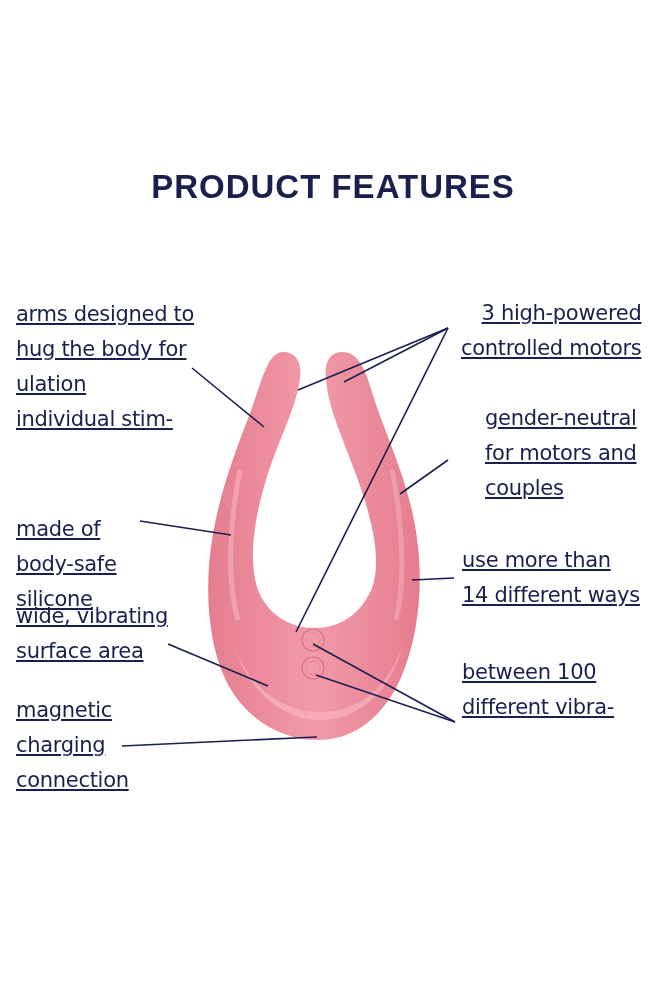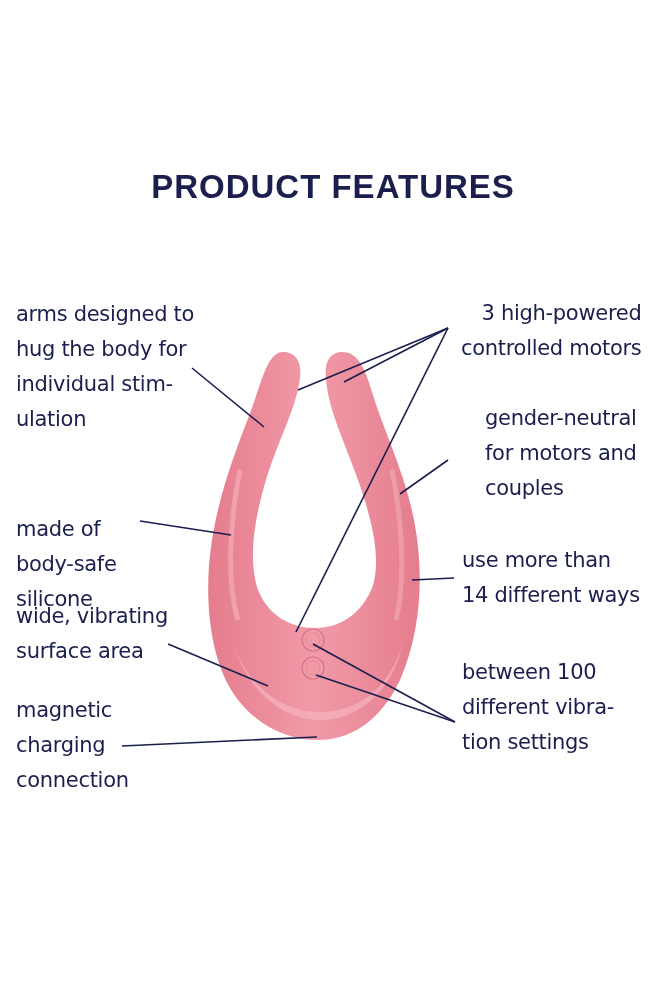--- a/index.html
+++ b/index.html
@@ -3,21 +3,21 @@
 <meta charset="utf-8">
 <style>
   html, body { margin: 0; padding: 0; background: #ffffff; }
   body { width: 667px; height: 1000px; position: relative; overflow: hidden;
          font-family: "DejaVu Sans", sans-serif; color: #1a1f4e; }
   .title { position: absolute; top: 168px; left: 0; width: 666px; text-align: center;
            font-family: "Liberation Sans", sans-serif; font-weight: 700; font-size: 33px;
            letter-spacing: 1px; color: #1a1f4e; }
   .label { position: absolute; font-family: "DejaVu Sans", sans-serif; font-size: 21px;
            line-height: 35px; color: #1a1f4e; white-space: nowrap; letter-spacing: -0.3px; }
-  .label .ln { display: block; }
+  .label .ln { display: block; text-decoration: underline; }
   svg.art { position: absolute; left: 0; top: 0; }
 </style>
 </head>
 <body>
 
 <div class="title">PRODUCT FEATURES</div>
 
 <svg class="art" width="667" height="1000" viewBox="0 0 667 1000">
   <defs>
     <linearGradient id="pinkGrad" x1="0" y1="0" x2="1" y2="0">
@@ -81,22 +81,22 @@
     <line x1="454" y1="578" x2="412" y2="580"></line>
 
     <line x1="455" y1="722" x2="313" y2="644"></line>
     <line x1="455" y1="722" x2="316" y2="675"></line>
   </g>
 </svg>
 
 <div class="label" style="left:16px; top:297px;">
   <span class="ln">arms designed to</span>
   <span class="ln">hug the body for</span>
+  <span class="ln">ulation</span>
   <span class="ln">individual stim-</span>
-  <span class="ln">ulation</span>
 </div>
 
 <div class="label" style="left:16px; top:486px;margin-top:26px;">
   <span class="ln">made of</span>
   <span class="ln">body-safe</span>
   <span class="ln">silicone</span>
 </div>
 
 <div class="label" style="left:16px; top:599px;">
   <span class="ln">wide, vibrating</span>
@@ -121,14 +121,13 @@
 </div>
 
 <div class="label" style="left:462px; top:543px;">
   <span class="ln">use more than</span>
   <span class="ln">14 different ways</span>
 </div>
 
 <div class="label" style="left:462px; top:655px;">
   <span class="ln">between 100</span>
   <span class="ln">different vibra-</span>
-  <span class="ln">tion settings</span>
 </div>
 
 </body></html>

